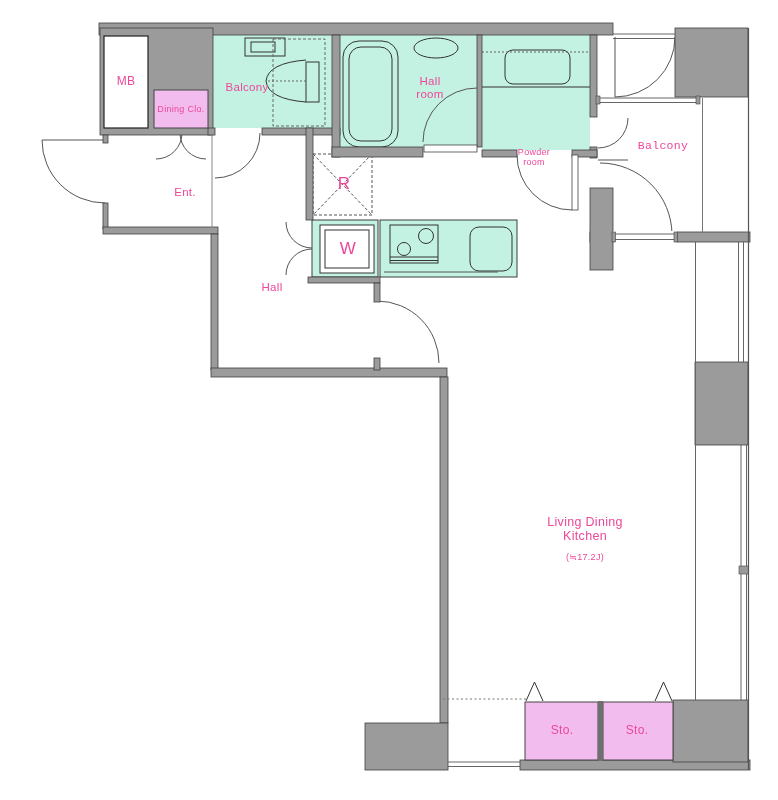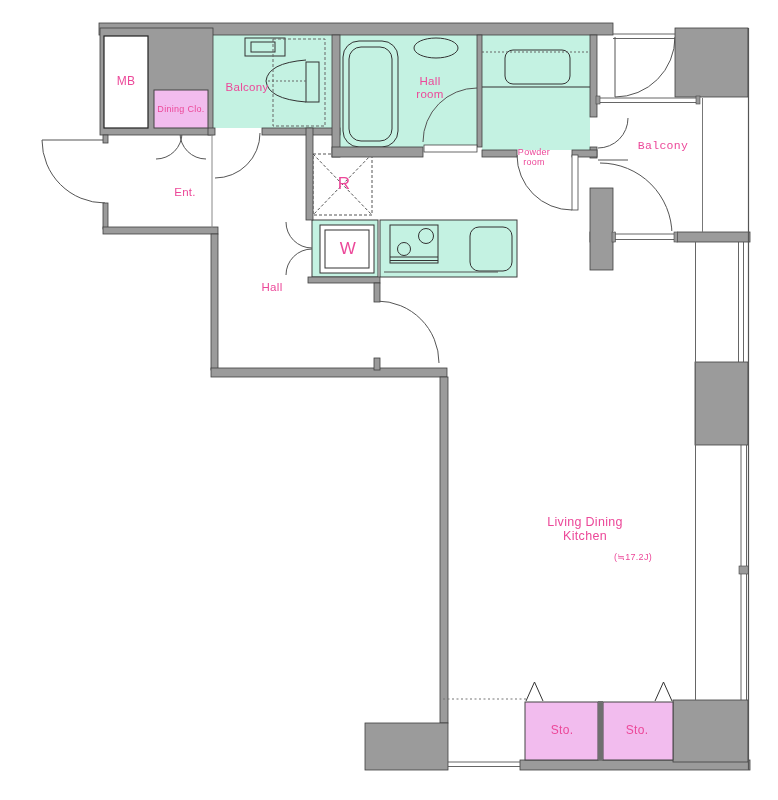--- a/index.html
+++ b/index.html
@@ -160,16 +160,16 @@
 room</div>
   <div class="lbl f8" style="left:534px;top:121px;margin-top:36px;">Powder
 room</div>
   <div class="lbl f11" style="left:663px;top:146px;font-family:Liberation Mono, monospace;">Balcony</div>
   <div class="lbl f11" style="left:185px;top:193px;">Ent.</div>
   <div class="lbl f11" style="left:272px;top:288px;">Hall</div>
   <div class="lbl f16" style="left:344px;top:184px;">R</div>
   <div class="lbl f16" style="left:348px;top:249px;">W</div>
   <div class="lbl f13" style="left:585px;top:529px;text-align:center;">Living Dining
 Kitchen</div>
-  <div class="lbl f8" style="left:585px;top:557px;margin-left:48px;">(≒17.2J)</div>
+  <div class="lbl f8" style="left:585px;top:557px;">(≒17.2J)</div>
   <div class="lbl f10" style="left:562px;top:731px;">Sto.</div>
   <div class="lbl f10" style="left:637px;top:731px;">Sto.</div>
 </div>
 
 </body></html>

